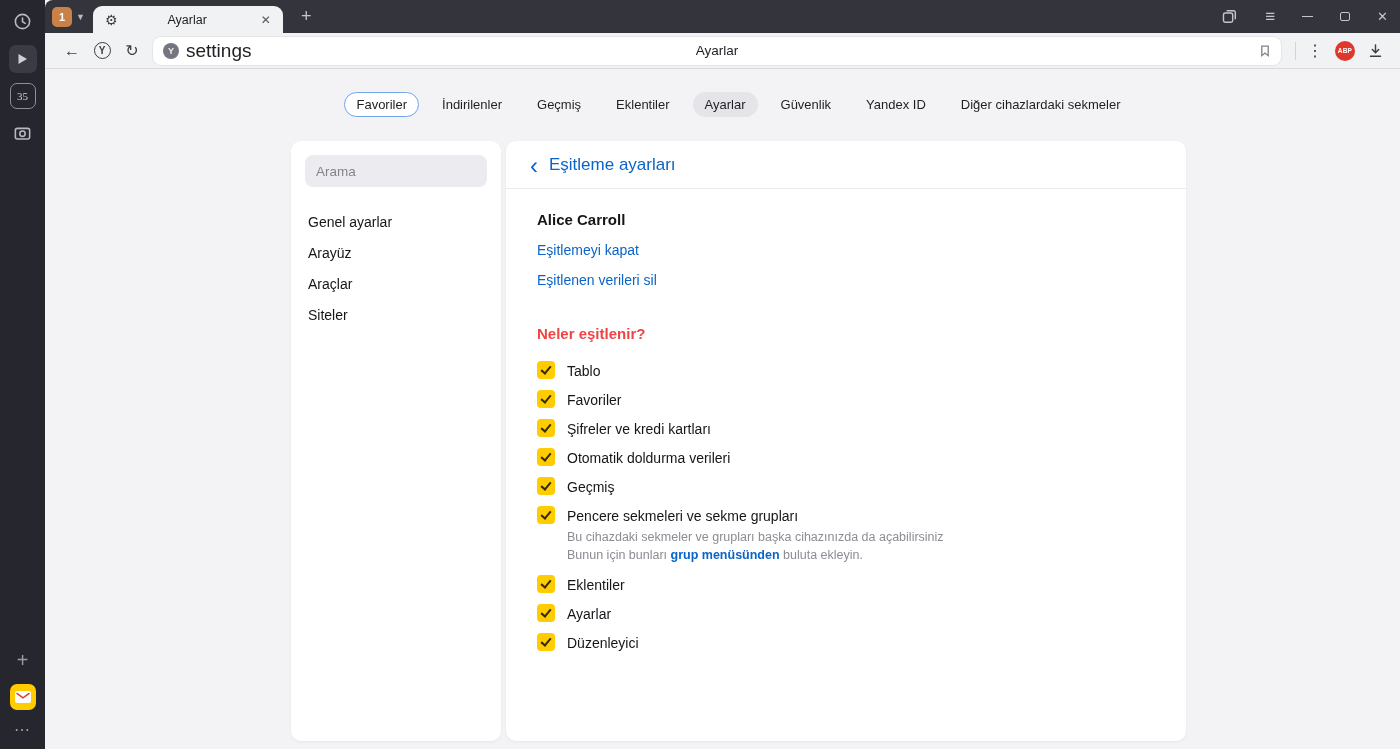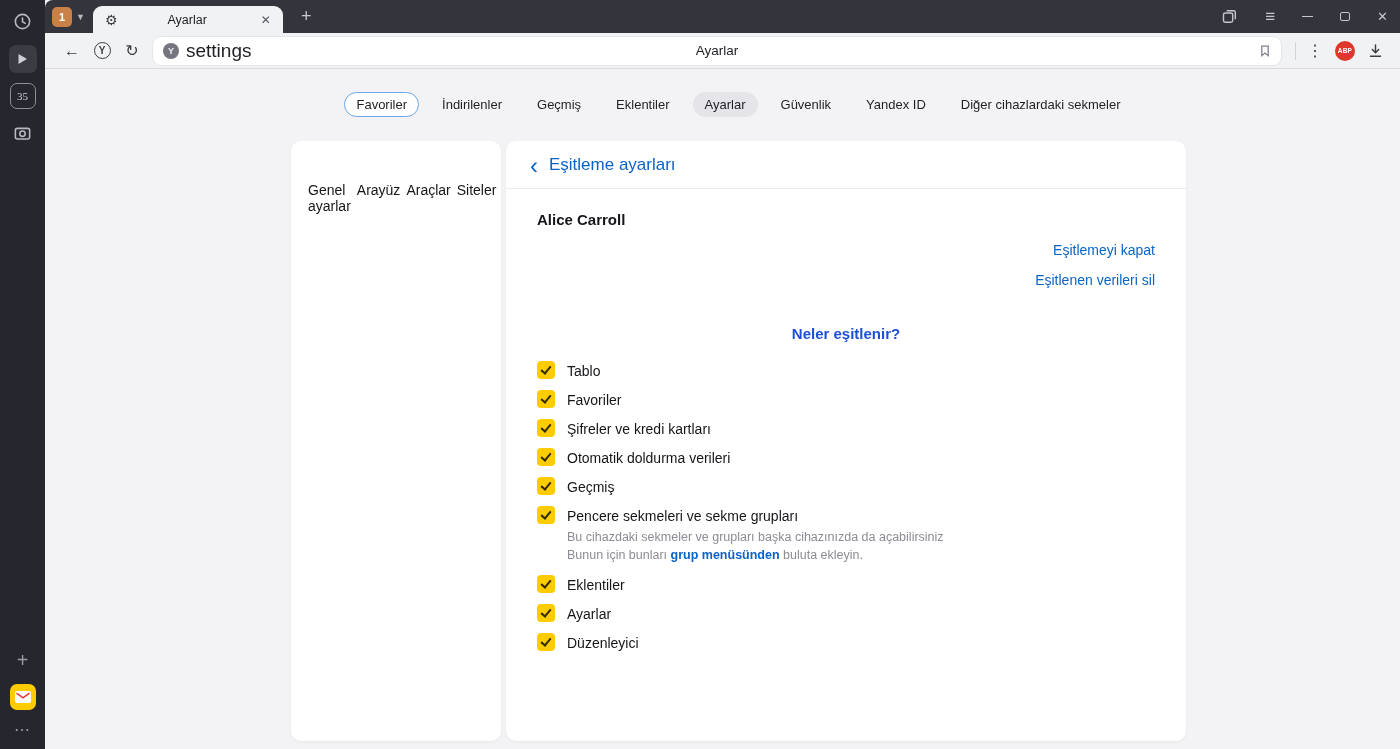--- a/index.html
+++ b/index.html
@@ -54,31 +54,31 @@
   .pill { padding: 5px 12px; border-radius: 16px; white-space: nowrap; }
   .pill-outline { background: #fff; border: 1px solid #6fa6e8; padding: 4px 11px; }
   .pill-active { background: #e4e4e9; }
 
   .cards { display: flex; gap: 5px; justify-content: center; align-items: stretch; margin-top: 24px; flex: 1; min-height: 0; padding-bottom: 8px; }
   .card { background: #fff; border-radius: 10px; box-shadow: 0 1px 3px rgba(0,0,0,0.05); }
 
   .side-card { width: 210px; padding: 14px; flex: none; }
   .search { width: 100%; height: 32px; background: #ececf0; border: none; border-radius: 8px; padding: 0 11px; font-size: 13.5px; color: #1f1f24; font-family: "Liberation Sans", sans-serif; outline: none; }
   .search::placeholder { color: #84848c; }
-  .side-menu { margin-top: 19px; display: flex; flex-direction: row; }
+  .side-menu { margin-top: 19px; display: flex; flex-direction: column; }
   .side-item { font-size: 14px; color: #16161a; padding: 7.5px 3px; cursor: pointer; }
 
   .main-card { width: 680px; display: flex; flex-direction: column; flex: none; }
   .main-head { display: flex; align-items: center; gap: 11px; padding: 14px 24px 13px; border-bottom: 1px solid #ebebef; color: #0a64c8; font-size: 17px; font-weight: 500; flex: none; }
   .back-chevron { font-size: 24px; line-height: 17px; font-weight: 400; cursor: pointer; }
   .main-body { padding: 22px 31px; overflow: hidden; }
   .account-name { font-size: 15px; font-weight: bold; color: #16161a; }
   .sync-link { display: inline-block; margin-top: 15px; color: #0a64c8; font-size: 14px; cursor: pointer; }
-  .sync-link-row { line-height: 1; text-align: right; }
-  .section-title { margin-top: 37px; font-size: 15px; font-weight: bold; color: #1d4ed8; text-align: center; }
+  .sync-link-row { line-height: 1; }
+  .section-title { margin-top: 37px; font-size: 15px; font-weight: bold; color: #ef4444; }
   .check-list { margin-top: 13px; }
   .check-row { display: flex; align-items: flex-end; gap: 12px; padding: 5.5px 0; cursor: pointer; }
   .cb { width: 18px; height: 18px; border-radius: 4px; background: #ffcc00; position: relative; flex: none; }
   .cb::after { content: ""; position: absolute; left: 6px; top: 3px; width: 4px; height: 8px; border: solid #332b00; border-width: 0 2px 2px 0; transform: rotate(40deg); }
   .cb-label { font-size: 14px; color: #16161a; }
   .check-desc { padding-left: 30px; font-size: 12.5px; color: #8c8c94; line-height: 1.42; margin: 0 0 5px; }
   .desc-link { color: #0a64c8; cursor: pointer; font-weight: bold; }
 </style>
 </head>
 <body>
@@ -185,20 +185,21 @@
         <span class="pill">Eklentiler</span>
         <span class="pill pill-active">Ayarlar</span>
         <span class="pill">Güvenlik</span>
         <span class="pill">Yandex ID</span>
         <span class="pill">Diğer cihazlardaki sekmeler</span>
       </nav>
 
       <div class="cards">
 
         <div class="card side-card">
+          <input class="search" type="text" placeholder="Arama" style="">
           <div class="side-menu">
             <div class="side-item">Genel ayarlar</div>
             <div class="side-item">Arayüz</div>
             <div class="side-item">Araçlar</div>
             <div class="side-item">Siteler</div>
           </div>
         </div>
 
         <div class="card main-card">
           <div class="main-head">

